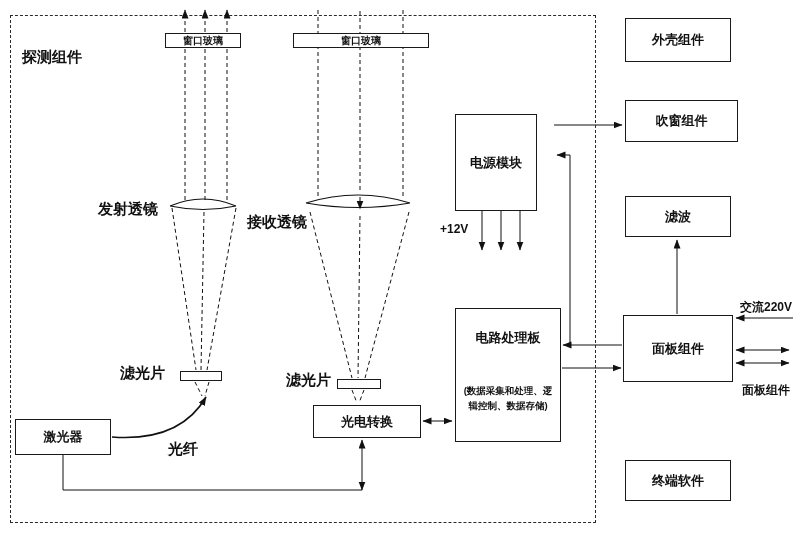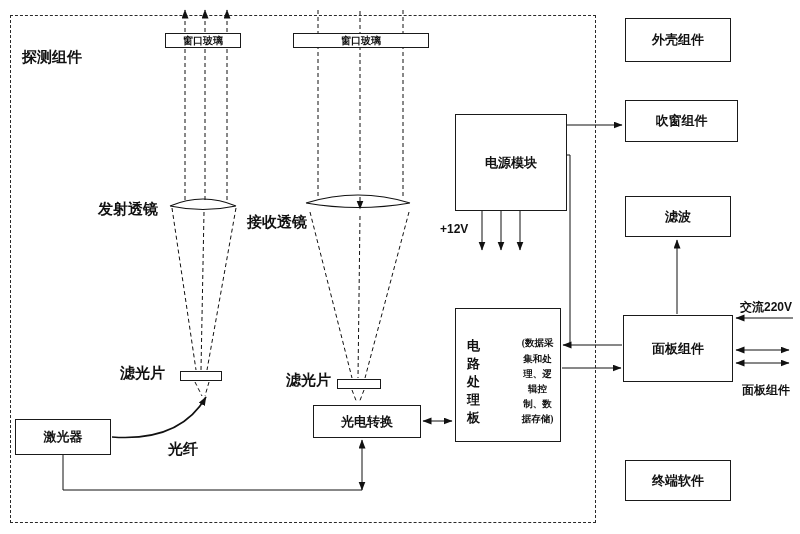--- a/index.html
+++ b/index.html
@@ -2,26 +2,26 @@
 <html><head>
 <meta charset="utf-8">
 <style>
   * { margin:0; padding:0; box-sizing:border-box; }
   html,body { background:#ffffff; font-family:"Liberation Sans", sans-serif; color:#111; }
   .stage { position:relative; width:800px; height:534px; background:#fff; overflow:hidden; }
   .outer-box { position:absolute; border:1.5px dashed #2a2a2a; background:transparent; z-index:0; }
   svg.lines { position:absolute; left:0; top:0; z-index:1; }
   .box { position:absolute; border:1.5px solid #1a1a1a; background:#fff; display:flex;
          align-items:center; justify-content:center; text-align:center;
-         font-weight:bold; font-size:13px; z-index:2;font-family:Liberation Serif, serif; }
+         font-weight:bold; font-size:13px; z-index:2; }
   .thin { border-width:1px; }
   .glass { font-size:10px; font-weight:bold; }
   .lbl { position:absolute; font-weight:bold; font-size:15px; white-space:nowrap; z-index:2; }
   .lbl.sm { font-size:12px; }
-  .circuit { flex-direction:row; justify-content:flex-start; padding:20px 6px 6px 6px;gap:36px; }
+  .circuit { flex-direction:column; justify-content:flex-start; padding:20px 6px 6px 6px;gap:36px; }
   .circuit .sub { font-size:9.5px; font-weight:bold; line-height:1.6; margin-top:0; width:92px; }
 </style>
 </head>
 <body>
 
 <div class="stage">
 
   <div class="outer-box" style="left:10px;top:15px;width:586px;height:508px"></div>
 
   <svg class="lines" width="800" height="534" viewBox="0 0 800 534">
@@ -106,21 +106,21 @@
   <div class="lbl sm" style="left:742px;top:382px">面板组件</div>
 
   <div class="box thin glass" style="left:165px;top:33px;width:76px;height:15px">窗口玻璃</div>
   <div class="box thin glass" style="left:293px;top:33px;width:136px;height:15px">窗口玻璃</div>
 
   <div class="box thin" style="left:180px;top:371px;width:42px;height:10px"></div>
   <div class="box thin" style="left:337px;top:379px;width:44px;height:10px"></div>
 
   <div class="box" style="left:15px;top:419px;width:96px;height:36px">激光器</div>
   <div class="box" style="left:313px;top:405px;width:108px;height:33px">光电转换</div>
-  <div class="box" style="left:455px;top:114px;width:112px;height:97px">电源模块</div>
+  <div class="box" style="left:455px;top:114px;width:82px;height:97px">电源模块</div>
   <div class="box circuit" style="left:455px;top:308px;width:106px;height:134px">
     <div>电路处理板</div>
     <div class="sub">(数据采集和处理、逻辑控制、数据存储)</div>
   </div>
 
   <div class="box" style="left:625px;top:18px;width:106px;height:44px">外壳组件</div>
   <div class="box" style="left:625px;top:100px;width:113px;height:42px">吹窗组件</div>
   <div class="box" style="left:625px;top:196px;width:106px;height:41px">滤波</div>
   <div class="box" style="left:625px;top:460px;width:106px;height:41px">终端软件</div>
   <div class="box" style="left:623px;top:315px;width:110px;height:67px">面板组件</div>

